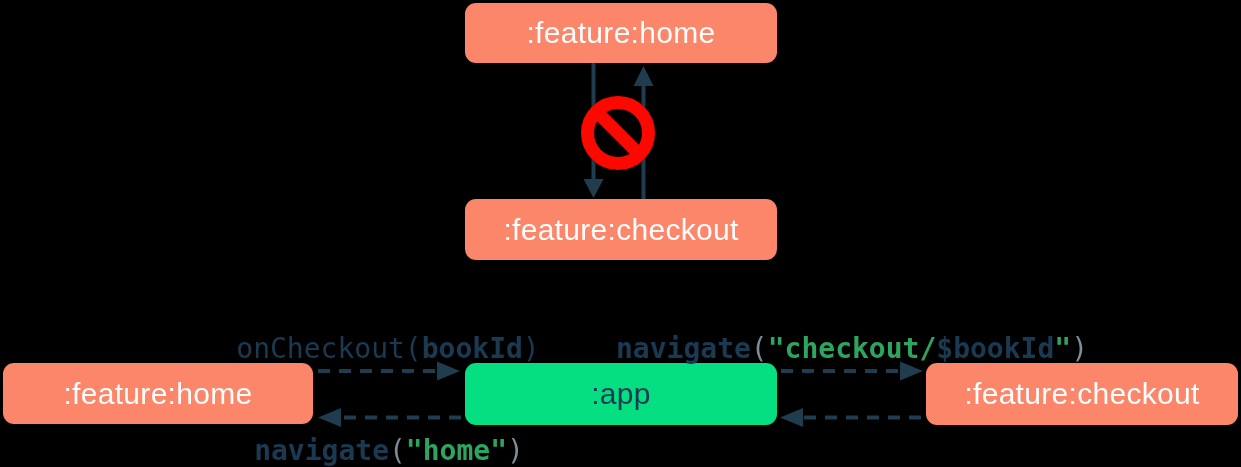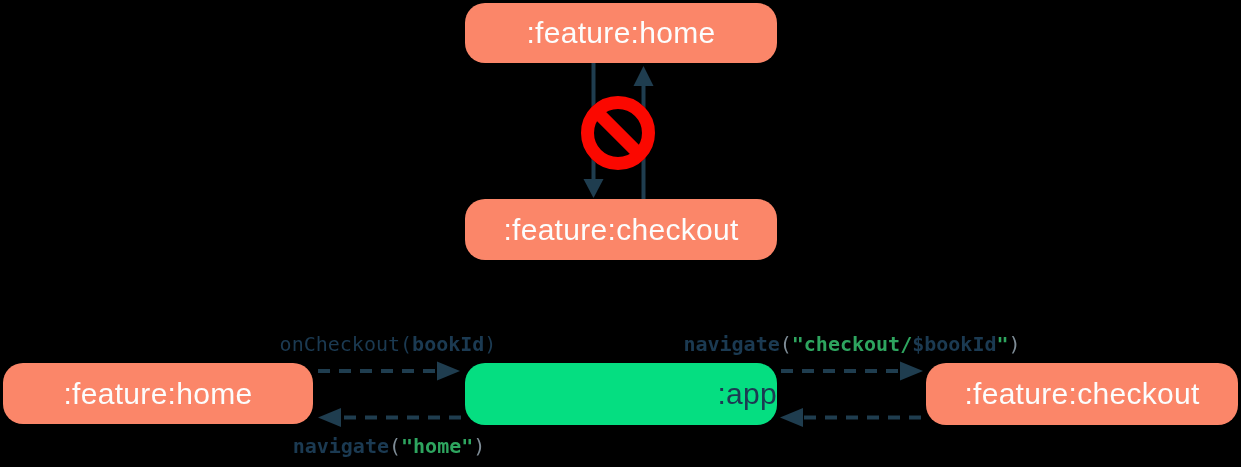--- a/index.html
+++ b/index.html
@@ -11,54 +11,53 @@
     position: relative;
     width: 1241px;
     height: 467px;
     background: #000000;
     overflow: hidden;
     font-family: "Liberation Sans", sans-serif;
   }
   .module-box {
     position: absolute;
     box-sizing: border-box;
-    border-radius: 20px;
+    border-radius: 11px;
     display: flex;
     align-items: center;
     justify-content: center;
     font-size: 30px;
     letter-spacing: 0.3px;
   }
   .feature-box {
     background: #FB8669;
     color: #FCFDFD;
   }
   .app-box {
     background: #05DE81;
     color: #1C3A52;
-    justify-content: flex-end;
   }
   .box-top-home      { left: 465px; top: 3px;   width: 312px; height: 60px; }
   .box-top-checkout  { left: 465px; top: 199px; width: 312px; height: 61px; }
   .box-bottom-home   { left: 3px;   top: 363px; width: 310px; height: 61px; }
   .box-app           { left: 465px; top: 363px; width: 312px; height: 62px; }
   .box-bottom-checkout { left: 926px; top: 363px; width: 312px; height: 62px; }
 
   .arrow-layer {
     position: absolute;
     left: 0; top: 0;
     width: 1241px;
     height: 467px;
     pointer-events: none;
   }
 
   .code-label {
     position: absolute;
     font-family: "DejaVu Sans Mono", monospace;
-    font-size: 20px;
+    font-size: 28px;
     white-space: nowrap;
     transform: translateX(-50%);
   }
   .lbl-on-checkout      { left: 388px; top: 332px; }
   .lbl-navigate-checkout{ left: 852px; top: 332px; }
   .lbl-navigate-home    { left: 389px; top: 434px; }
   .lbl-on-payment       { left: 852px; top: 436px; }
 
   .c-navy   { color: #1B3A52; font-weight: normal; }
   .c-navy-b { color: #1B3A52; font-weight: bold; }

